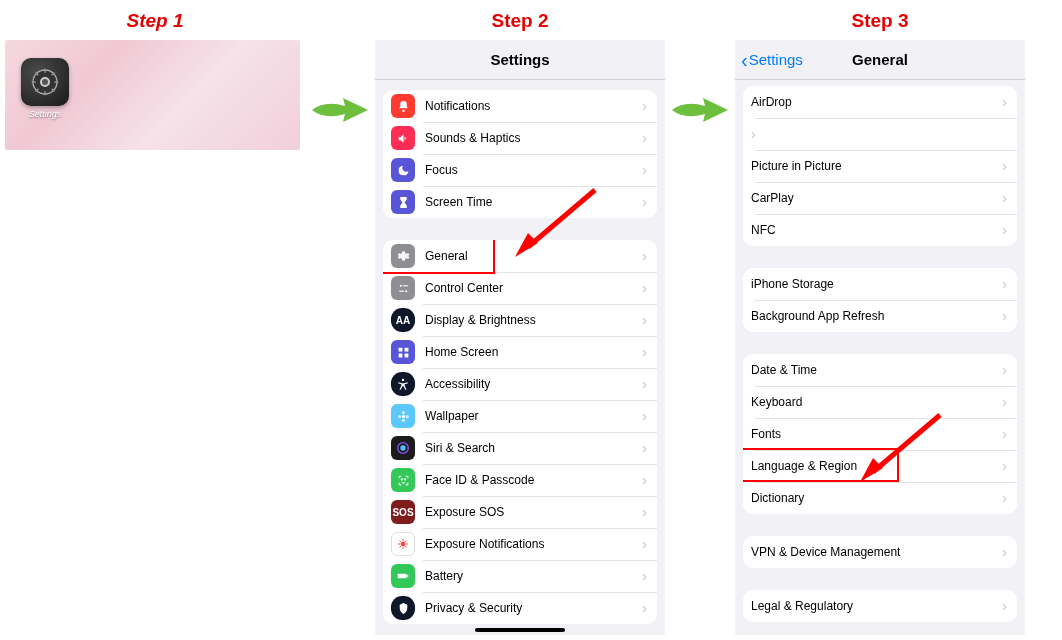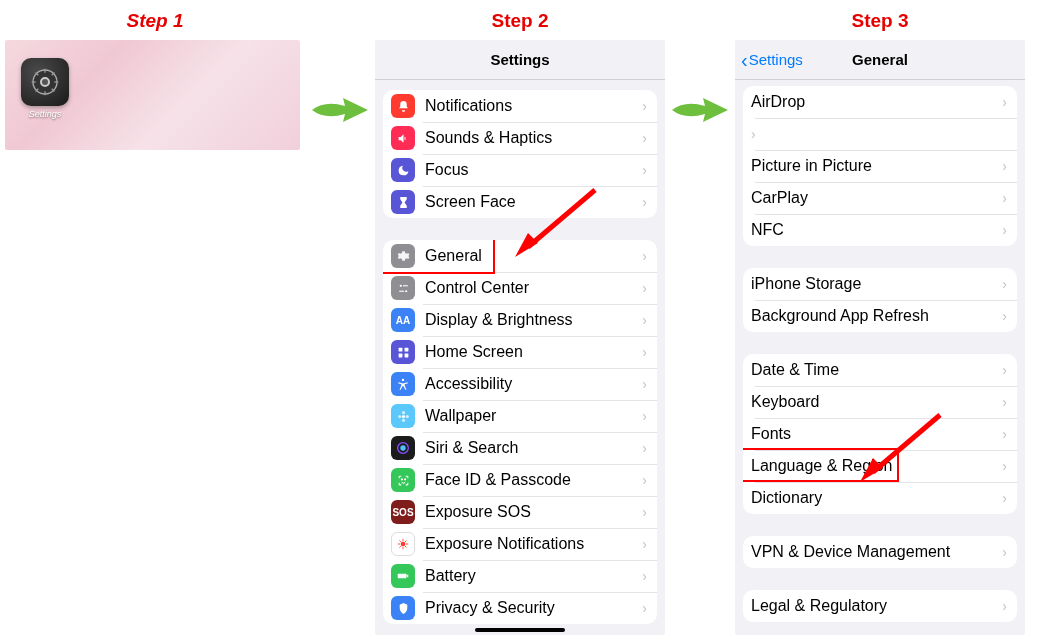--- a/index.html
+++ b/index.html
@@ -138,40 +138,40 @@
       margin-right: 10px;
       display: flex;
       align-items: center;
       justify-content: center;
       flex-shrink: 0;
       color: #fff;
       font-size: 13px;
     }
     .row-label {
       flex: 1;
-      font-size: 16px;
+      font-size: 12px;
       color: #000;
     }
     .chev {
       color: #c4c4c7;
       font-size: 14px;
     }
     .highlight-box {
       position: absolute;
       border: 2.5px solid #ff0000;
       pointer-events: none;
       z-index: 10;
     }
 
     
     .ic-red { background: #ff3b30; }
     .ic-pink { background: #ff2d55; }
     .ic-indigo { background: #5856d6; }
     .ic-gray { background: #8e8e93; }
-    .ic-blue { background: #3b82f6; }
+    .ic-blue { background: #0f172a; border-radius: 11px; }
     .ic-green { background: #34c759; }
     .ic-black { background: #1c1c1e; }
     .ic-sos { background: #7f1d1d; font-size: 10px; font-weight: bold; }
     .ic-white { background: #fff; border: 0.5px solid #ddd; color: #ff3b30; }
 
     .red-arrow {
       position: absolute;
       z-index: 20;
       pointer-events: none;
     }
@@ -257,21 +257,21 @@
           </div>
           <div class="row-label">Focus</div>
           <div class="chev">›</div>
         </div>
         <div class="row">
           <div class="row-icon ic-indigo">
             <svg width="13" height="13" viewBox="0 0 24 24" fill="#fff">
                 <path d="M6 2h12v4l-4 6 4 6v4H6v-4l4-6-4-6V2z"></path>
               </svg>
           </div>
-          <div class="row-label">Screen Face</div>
+          <div class="row-label">Screen Time</div>
           <div class="chev">›</div>
         </div>
       </div>
 
       <div class="list-group mt20" style="position:relative;">
         <div class="highlight-box" style="top:-2px; left:-2px; width:114px; height:36px;"></div>
         <div class="row">
           <div class="row-icon ic-gray">
             <svg width="14" height="14" viewBox="0 0 24 24" fill="#fff">
                 <path d="M12 8a4 4 0 1 0 0 8 4 4 0 0 0 0-8zm9 4l2-2-2-3-3 1-2-1-1-3h-4l-1 3-2 1-3-1-2 3 2 2v0l-2 2 2 3 3-1 2 1 1 3h4l1-3 2-1 3 1 2-3-2-2z" opacity="0.9"></path>

